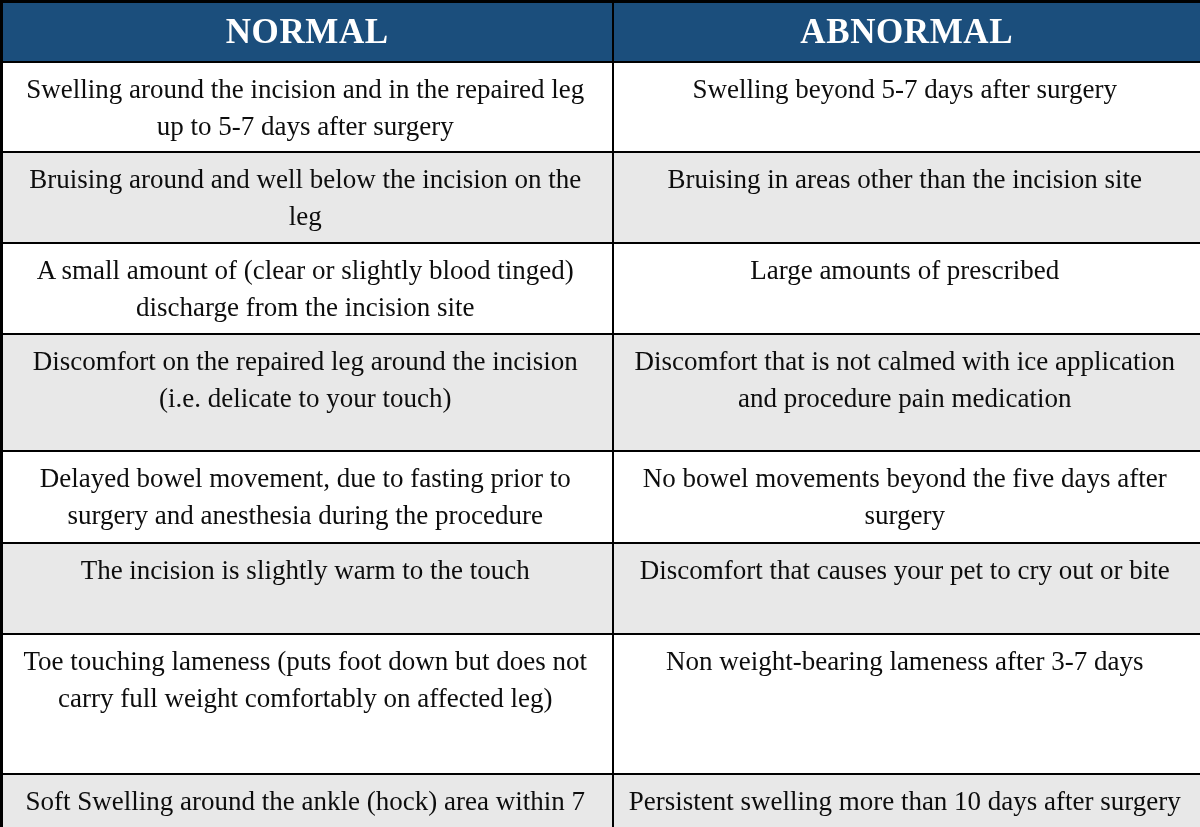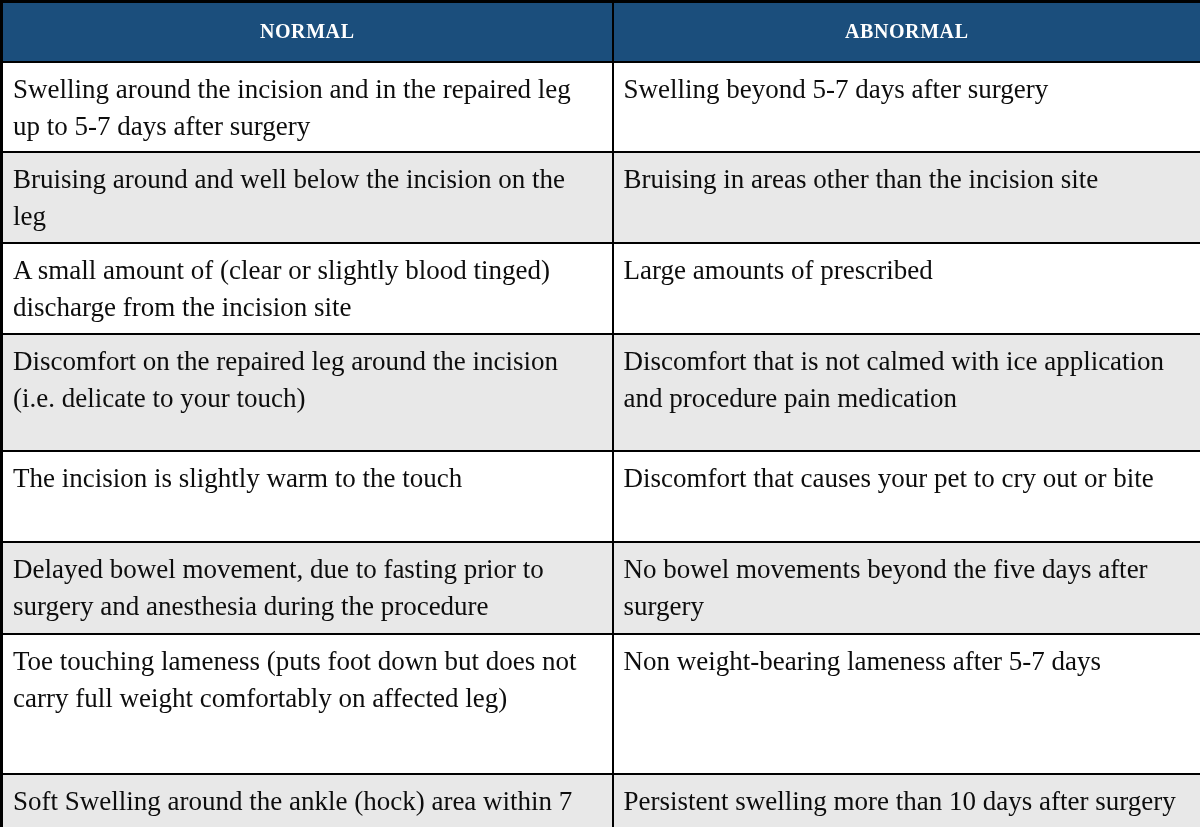--- a/index.html
+++ b/index.html
@@ -19,33 +19,33 @@
   }
   table.care-table th,
   table.care-table td {
     border: 2px solid #000000;
     box-sizing: border-box;
   }
   table.care-table th {
     background: #1b4e7c;
     color: #ffffff;
     font-weight: bold;
-    font-size: 20px;
+    font-size: 35px;
     letter-spacing: 0.6px;
     text-align: center;
     vertical-align: middle;
     padding: 0;
   }
   table.care-table td {
     background: #ffffff;
     color: #0d0d0d;
     font-size: 27px;
     line-height: 1.38;
     vertical-align: top;
-    text-align: left;
+    text-align: center;
     padding: 8px 14px 6px 10px;
   }
   table.care-table tbody tr:nth-child(even) td {
     background: #e8e8e8;
   }
 </style>
 </head>
 <body>
 
 <table class="care-table">
@@ -69,30 +69,30 @@
       <td>Bruising in areas other than the incision site</td>
     </tr>
     <tr style="height:91px">
       <td>A small amount of (clear or slightly blood tinged) discharge from the incision site</td>
       <td>Large amounts of prescribed</td>
     </tr>
     <tr style="height:117px">
       <td>Discomfort on the repaired leg around the incision (i.e. delicate to your touch)</td>
       <td>Discomfort that is not calmed with ice application and procedure pain medication</td>
     </tr>
+    <tr style="height:92px">
+      <td>Delayed bowel movement, due to fasting prior to surgery and anesthesia during the procedure</td>
+      <td>No bowel movements beyond the five days after surgery</td>
+    </tr>
     <tr style="height:91px">
       <td>The incision is slightly warm to the touch</td>
       <td>Discomfort that causes your pet to cry out or bite</td>
     </tr>
-    <tr style="height:92px">
-      <td>Delayed bowel movement, due to fasting prior to surgery and anesthesia during the procedure</td>
-      <td>No bowel movements beyond the five days after surgery</td>
-    </tr>
     <tr style="height:140px">
       <td>Toe touching lameness (puts foot down but does not carry full weight comfortably on affected leg)</td>
-      <td>Non weight-bearing lameness after 5-7 days</td>
+      <td>Non weight-bearing lameness after 3-7 days</td>
     </tr>
     <tr style="height:94px">
       <td>Soft Swelling around the ankle (hock) area within 7 days of surgery</td>
       <td>Persistent swelling more than 10 days after surgery</td>
     </tr>
   </tbody>
 </table>
 
 </body></html>

